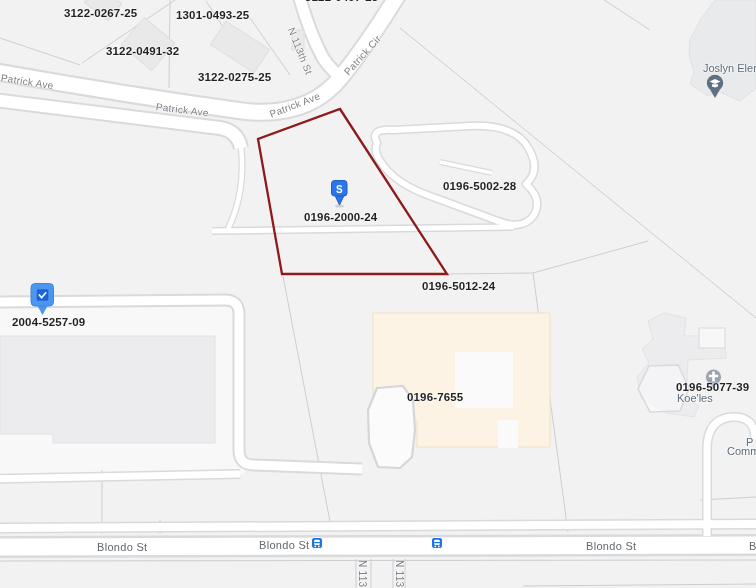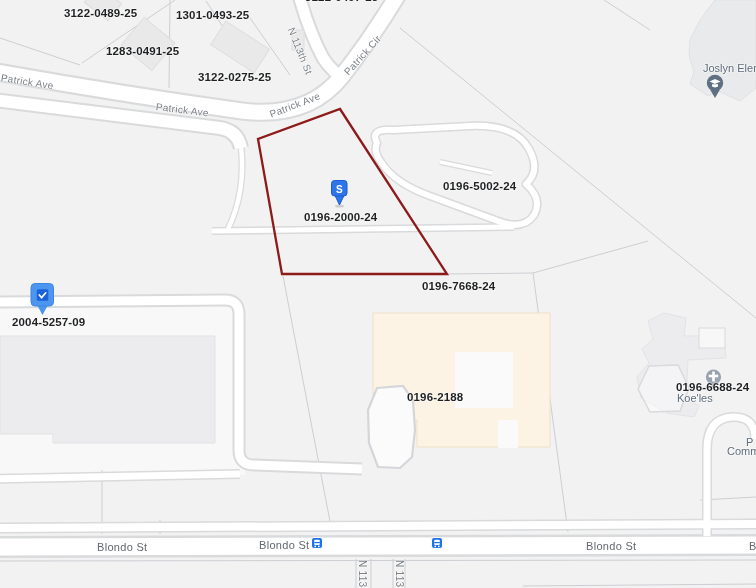--- a/index.html
+++ b/index.html
@@ -134,31 +134,31 @@
   </g>
   <g>
     <rect x="431.5" y="537.5" width="11" height="11" rx="2.5" fill="#1a73e8" stroke="#ffffff"></rect>
     <rect x="434.2" y="539.7" width="5.6" height="5.4" rx="1" fill="#ffffff"></rect>
     <rect x="434.2" y="542" width="5.6" height="1.2" fill="#1a73e8"></rect>
     <circle cx="435.3" cy="546.4" r="0.9" fill="#ffffff"></circle>
     <circle cx="438.8" cy="546.4" r="0.9" fill="#ffffff"></circle>
   </g>
 </svg>
 
-<span class="lbl parcel" style="left:64px;top:7px">3122-0489-25</span>
+<span class="lbl parcel" style="left:64px;top:7px">3122-0267-25</span>
 <span class="lbl parcel" style="left:176px;top:9px">1301-0493-25</span>
-<span class="lbl parcel" style="left:106px;top:45px">1283-0491-25</span>
+<span class="lbl parcel" style="left:106px;top:45px">3122-0491-32</span>
 <span class="lbl parcel" style="left:198px;top:71px">3122-0275-25</span>
 <span class="lbl parcel" style="left:305px;top:-9px">3122-0497-25</span>
-<span class="lbl parcel" style="left:443px;top:180px">0196-5002-24</span>
+<span class="lbl parcel" style="left:443px;top:180px">0196-5002-28</span>
 <span class="lbl parcel" style="left:304px;top:211px">0196-2000-24</span>
-<span class="lbl parcel" style="left:422px;top:280px">0196-7668-24</span>
+<span class="lbl parcel" style="left:422px;top:280px">0196-5012-24</span>
 <span class="lbl parcel" style="left:12px;top:316px">2004-5257-09</span>
-<span class="lbl parcel" style="left:407px;top:391px">0196-2188</span>
-<span class="lbl parcel" style="left:676px;top:381px">0196-6688-24</span>
+<span class="lbl parcel" style="left:407px;top:391px">0196-7655</span>
+<span class="lbl parcel" style="left:676px;top:381px">0196-5077-39</span>
 
 <span class="lbl street" style="left:1px;top:72px;transform:rotate(9deg);transform-origin:0 50%">Patrick Ave</span>
 <span class="lbl street" style="left:156px;top:101px;transform:rotate(7deg);transform-origin:0 50%">Patrick Ave</span>
 <span class="lbl street" style="left:270px;top:109px;transform:rotate(-21deg);transform-origin:0 50%">Patrick Ave</span>
 <span class="lbl street" style="left:346px;top:68px;transform:rotate(-48deg);transform-origin:0 50%">Patrick Cir</span>
 <span class="lbl street" style="left:296px;top:26px;transform:rotate(68deg);transform-origin:0 0">N 113th St</span>
 <span class="lbl street street-major" style="left:97px;top:541px">Blondo St</span>
 <span class="lbl street street-major" style="left:259px;top:539px">Blondo St</span>
 <span class="lbl street street-major" style="left:586px;top:540px">Blondo St</span>
 <span class="lbl street street-major" style="left:749px;top:540px">Blondo St</span>

